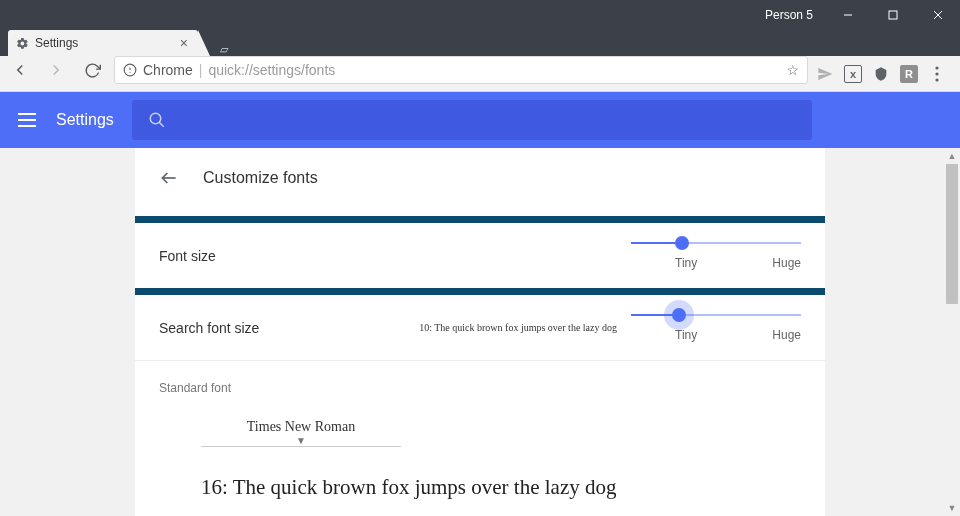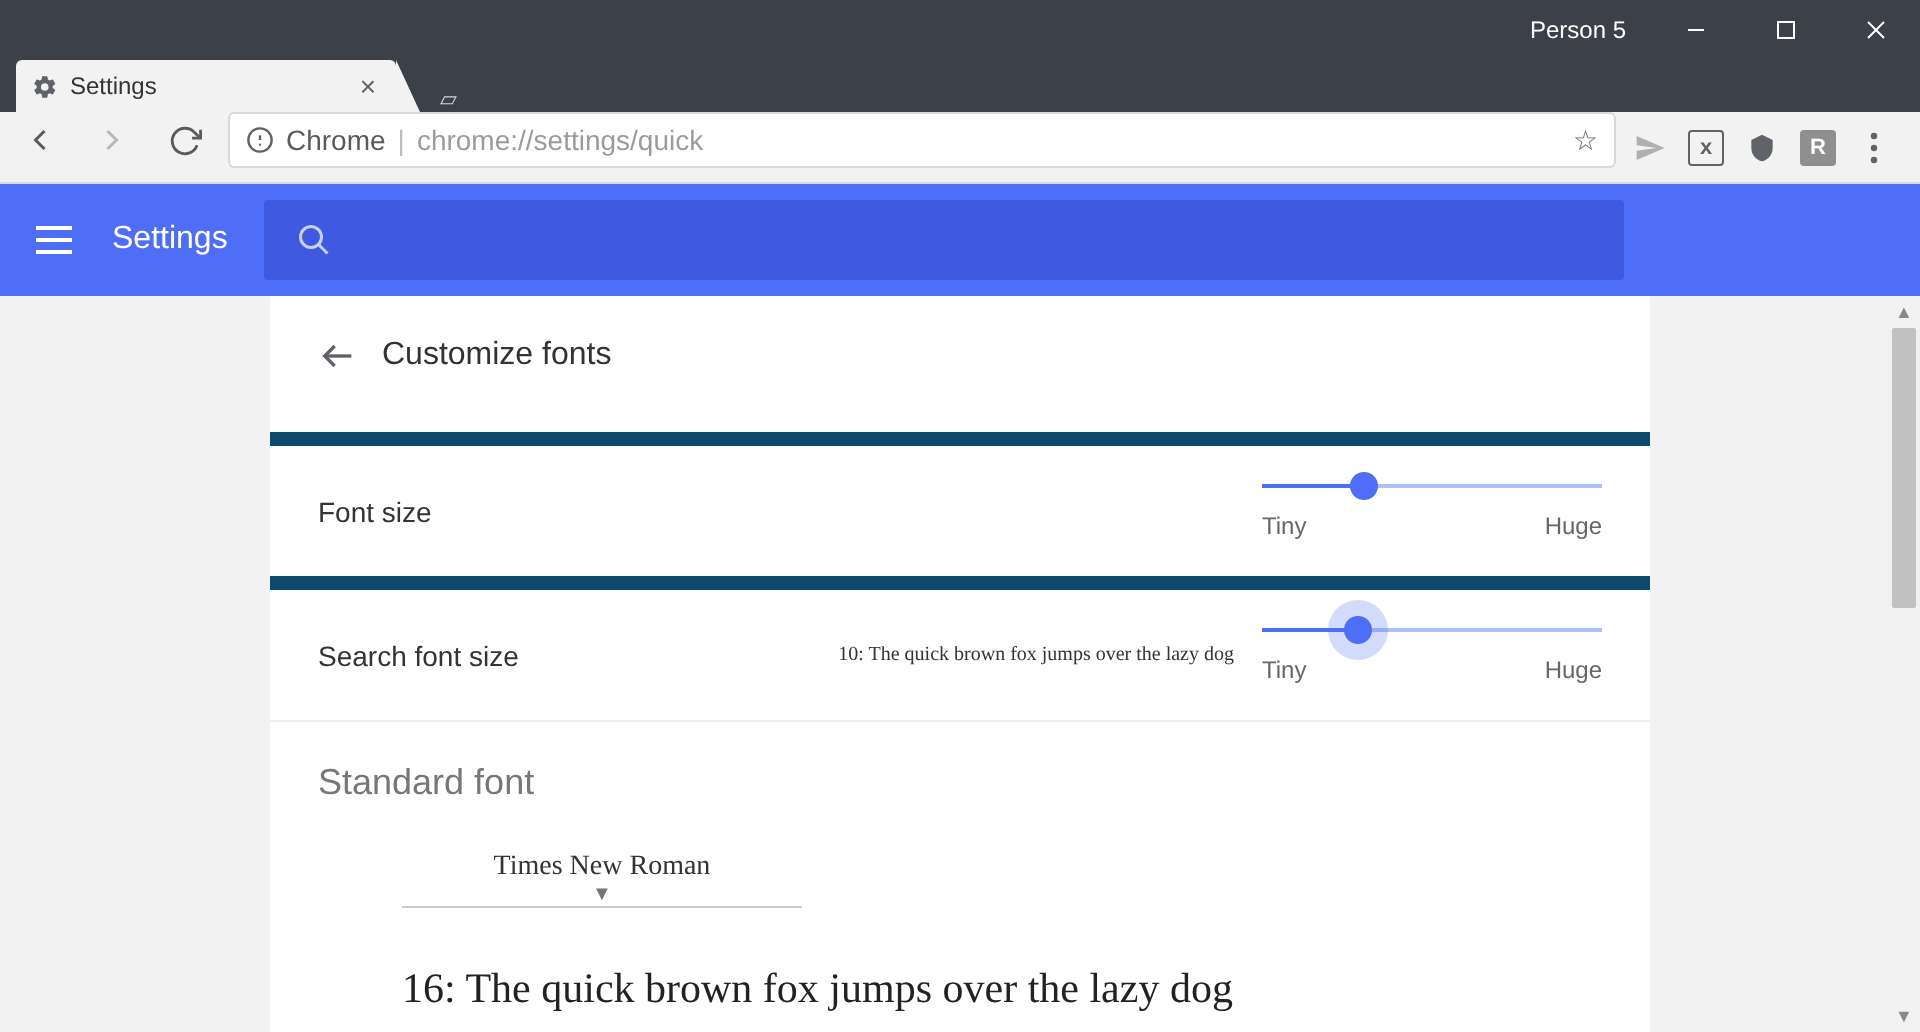--- a/index.html
+++ b/index.html
@@ -44,37 +44,37 @@
 .search-box input { background: transparent; border: none; outline: none; color: #fff; font-size: 15px; flex: 1; }
 .search-box input::placeholder { color: #c6d0fb; }
 
 
 .content-wrap { height: 368px; background: #f1f1f1; position: relative; display: flex; justify-content: center; }
 .scrollbar-track { position: absolute; right: 0; top: 0; width: 16px; height: 100%; background: #f1f1f1; }
 .scrollbar-arrow { width: 16px; height: 16px; display: flex; align-items: center; justify-content: center; color: #888; font-size: 9px; }
 .scrollbar-thumb { position: absolute; top: 16px; right: 2px; width: 12px; height: 140px; background: #c1c1c1; border-radius: 1px; }
 
 .panel { width: 690px; background: #fff; height: 100%; overflow: hidden; }
-.panel-header { display: flex; align-items: center; padding: 20px 24px 28px 24px; gap: 12px; color: #333; }
+.panel-header { display: flex; align-items: center; padding: 20px 24px 28px 24px; gap: 24px; color: #333; }
 .panel-header .back { color: #5f6368; }
 .panel-title { font-size: 16px; font-weight: 500; color: #333; }
 
 .setting-row { padding: 16px 24px; border-top: 7px solid #0c4a6e; display: flex; align-items: center; min-height: 72px; }
 .setting-row:first-of-type { border-top: none; }
 .setting-label { flex: 0 0 200px; font-size: 14px; color: #333; }
 .setting-preview { flex: 1; font-size: 10px; color: #333; font-family: Liberation Serif, serif; text-align: right; padding-right: 14px;}
 .slider-wrap { flex: 0 0 170px; }
 .slider-track { position: relative; height: 2px; background: #b0c0f6; }
 .slider-track .filled { position: absolute; left: 0; top: 0; height: 2px; background: #4f6ef7; }
 .slider-thumb { position: absolute; top: -6px; width: 14px; height: 14px; background: #4f6ef7; border-radius: 50%; transform: translateX(-50%); }
 .slider-halo { position: absolute; width: 30px; height: 30px; background: rgba(79,110,247,0.25); border-radius: 50%; top: -14px; transform: translateX(-50%); }
-.slider-labels { display: flex; justify-content: space-between; font-size: 12px; color: #666; margin-top: 12px; }
+.slider-labels { display: flex; justify-content: space-between; font-size: 12px; color: #666; margin-top: 12px; margin-left: 44px; }
 
 .section { padding: 20px 24px 8px 24px; border-top: 1px solid #eee; }
-.section-label { font-size: 18px; color: #777; margin-bottom: 24px; }
+.section-label { font-size: 12px; color: #777; margin-bottom: 24px; }
 .dropdown { margin-left: 42px; width: 200px; height: 28px; border-bottom: 1px solid #ccc; display: flex; align-items: center; justify-content: space-between; font-size: 14px; color: #333; font-family: "Times New Roman", serif; padding: 0 4px; flex-direction: column; }
 .dropdown .chev { color: #777; font-size: 10px; }
 .preview-text { margin-left: 42px; margin-top: 28px; font-family: "Times New Roman", serif; font-size: 21px; color: #222; }
 
 svg { display: block; }
 </style>
 </head>
 <body>
 
 <div class="titlebar">
@@ -132,21 +132,21 @@
   <div class="omnibox">
     <span class="secure">
       <svg width="14" height="14" viewBox="0 0 24 24" fill="#5f6368">
           <circle cx="12" cy="12" r="10" fill="none" stroke="#5f6368" stroke-width="2"></circle>
           <line x1="12" y1="8" x2="12" y2="12" stroke="#5f6368" stroke-width="2"></line>
           <circle cx="12" cy="16" r="1"></circle>
         </svg>
     </span>
     <span class="chrome-label">Chrome</span>
     <span class="divider">|</span>
-    <span class="url">chrome://settings/quick</span>
+    <span class="url">quick://settings/fonts</span>
     <span class="star">☆</span>
   </div>
   <div class="ext-icons">
     <div class="ext">
         <svg width="16" height="16" viewBox="0 0 24 24" fill="#b0b0b0">
           <path d="M2 21l21-9L2 3v7l15 2-15 2z"></path>
         </svg>
       </div>
     <div class="ext box">x</div>
     <div class="ext">

